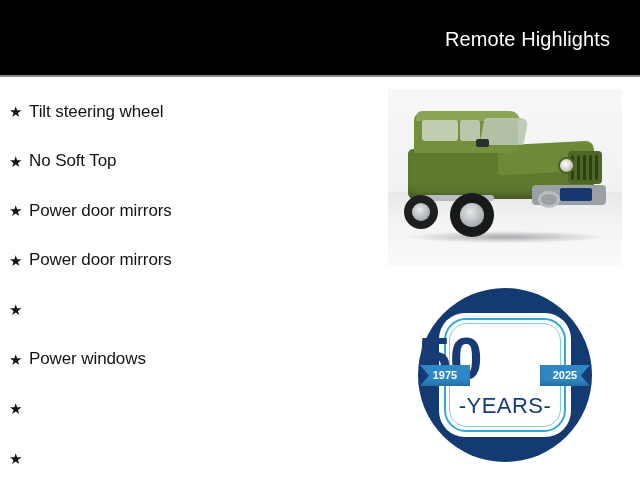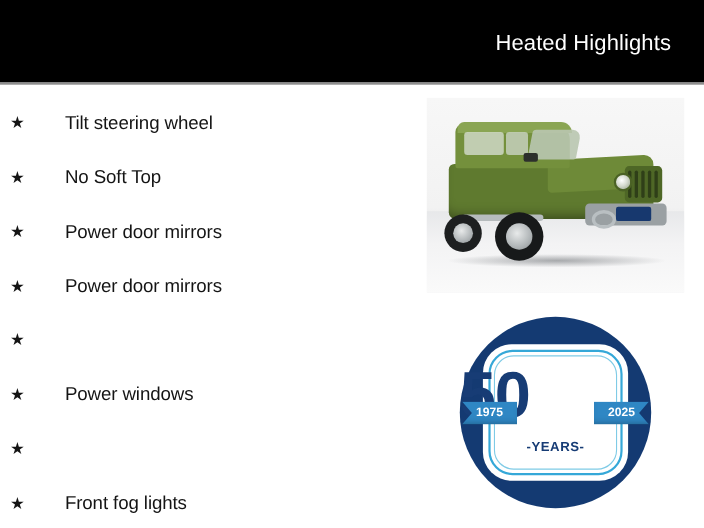--- a/index.html
+++ b/index.html
@@ -68,21 +68,20 @@
     line-height: 1;
     color: #141414;
     text-align: left;
   }
   .highlight-label {
     font-size: 17px;
     line-height: 20px;
     color: #141414;
     letter-spacing: -0.1px;
     white-space: nowrap;
-    margin-left: 30px;
   }
 
   
   #vehicle-photo {
     position: absolute;
     left: 388px;
     top: 89px;
     width: 234px;
     height: 177px;
     background: linear-gradient(#f7f7f7 0%, #f2f2f2 56%, #ececed 62%, #f4f4f5 100%);
@@ -330,23 +329,23 @@
     font-weight: bold;
     color: #173c75;
     letter-spacing: -1px;
   }
   .badge-years {
     position: absolute;
     left: 0;
     top: 108px;
     width: 174px;
     text-align: center;
-    font-size: 12px;
+    font-size: 22px;
     line-height: 20px;
-    font-weight: bold;
+    font-weight: normal;
     color: #173c75;
     letter-spacing: 0.5px;
   }
   .badge-ribbon {
     position: absolute;
     top: 77px;
     width: 50px;
     height: 21px;
     background: #2f87c4;
     color: #ffffff;
@@ -364,21 +363,21 @@
   .badge-ribbon.right {
     right: 2px;
     clip-path: polygon(0 0, 100% 0, calc(100% - 9px) 50%, 100% 100%, 0 100%);
     box-shadow: inset 0 -5px 8px -6px rgba(0,0,0,.5);
   }
 </style>
 </head>
 <body>
 
 <div id="header-bar">
-  <div id="header-title">Heated Highlights</div>
+  <div id="header-title">Remote Highlights</div>
 </div>
 <div id="header-divider"></div>
 
 <ul id="highlights-list">
   <li class="highlight-item">
     <span class="bullet-star">★</span>
     <span class="highlight-label">Tilt steering wheel</span>
   </li>
   <li class="highlight-item">
     <span class="bullet-star">★</span>
@@ -397,21 +396,20 @@
   </li>
   <li class="highlight-item">
     <span class="bullet-star">★</span>
     <span class="highlight-label">Power windows</span>
   </li>
   <li class="highlight-item">
     <span class="bullet-star">★</span>
   </li>
   <li class="highlight-item">
     <span class="bullet-star">★</span>
-    <span class="highlight-label">Front fog lights</span>
   </li>
 </ul>
 
 <div id="vehicle-photo">
   <div id="photo-floor"></div>
   <div class="jeep">
     <div class="jeep-shadow"></div>
     <div class="jeep-body"></div>
     <div class="jeep-hood"></div>
     <div class="jeep-cabin"></div>

